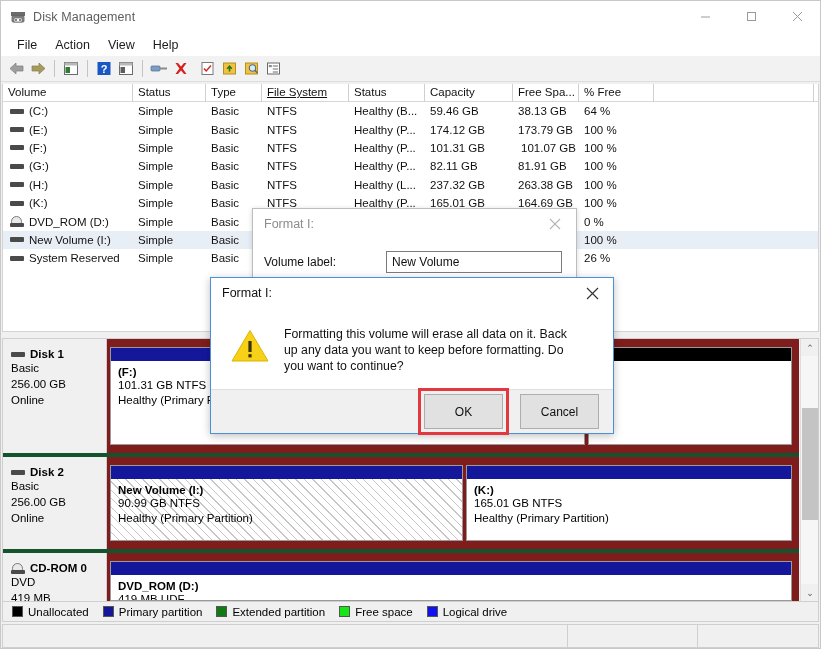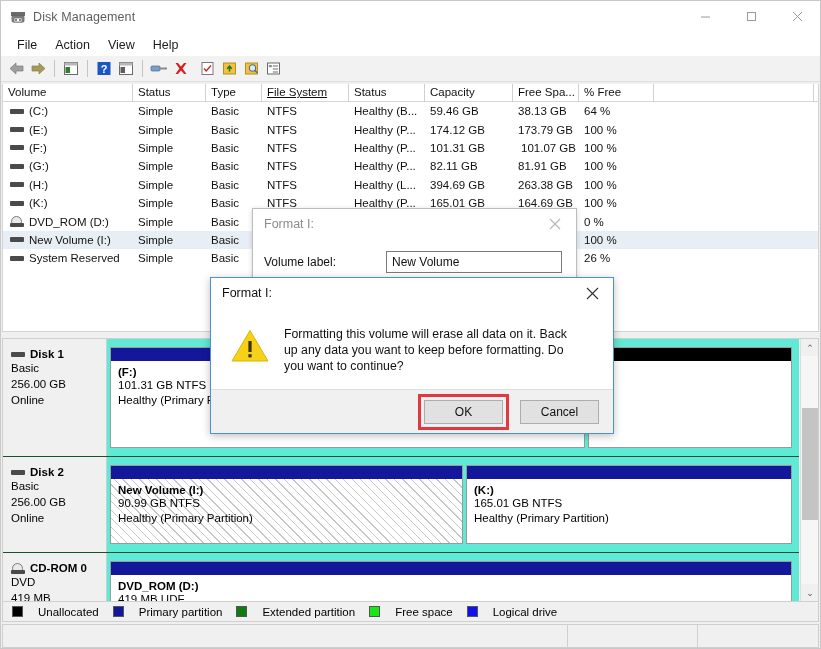--- a/index.html
+++ b/index.html
@@ -93,22 +93,22 @@
   .splitter {
     position: absolute; left: 1px; top: 331px; width: 817px; height: 6px; background: #f0f0f0;
   }
 
   
   .disk-panel {
     position: absolute; left: 1px; top: 337px; width: 817px; height: 264px;
     background: #f0f0f0; border: 1px solid #cfcfcf; overflow: hidden;
   }
   .disk-scroll-area { position: absolute; left: 0; top: 0; width: 796px; height: 262px; overflow: hidden; }
-  .disk-row { position: absolute; left: 0; width: 796px; display: flex; background: #5eead4;
-              border-bottom: 1px solid #14532d; }
+  .disk-row { position: absolute; left: 0; width: 796px; display: flex; background: #7f1d1d;
+              border-bottom: 4px solid #14532d; }
   .disk-info {
     width: 104px; flex: none; background: #f0f0f0; border-right: 1px solid #cfcfcf;
     padding: 9px 0 0 8px;
   }
   .disk-title { display: flex; align-items: center; gap: 5px; font-size: 11.5px; font-weight: bold; color: #000; }
   .disk-line { font-size: 11.5px; color: #000; line-height: 16px; }
   .disk-parts { flex: 1; display: flex; padding: 8px 7px 8px 3px; gap: 3px; position: relative; }
 
   .part { position: relative; display: flex; flex-direction: column;
           border: 1px solid #9a9a9a; background: #ffffff; }
@@ -132,21 +132,21 @@
              color: #5a5a5a; font-size: 9px; }
   .dsc-track { position: absolute; left: 0; top: 17px; width: 18px; bottom: 17px; background: #f6f6f6; }
   .dsc-thumb { position: absolute; left: 1px; top: 52px; width: 16px; height: 112px; background: #c4c4c4; }
 
   
   .legend {
     position: absolute; left: 1px; top: 601px; width: 817px; height: 20px;
     background: #f0f0f0; border: 1px solid #cfcfcf; border-top: none;
     display: flex; align-items: center; padding-left: 9px; gap: 5px;
   }
-  .lg-item { display: flex; align-items: flex-start; gap: 15px; margin-right: 9px; }
+  .lg-item { display: flex; align-items: flex-start; gap: 5px; margin-right: 9px; }
   .lg-sw { width: 11px; height: 11px; border: 1px solid #555; flex: none; }
   .lg-txt { font-size: 11.5px; color: #000; white-space: nowrap; }
 
   
   .statusbar {
     position: absolute; left: 1px; top: 623px; width: 817px; height: 24px;
     background: #f0f0f0; border: 1px solid #cfcfcf; display: flex;
   }
   .sb-cell { height: 22px; border-right: 1px solid #cfcfcf; }
 
@@ -177,21 +177,21 @@
   .cfm-title-text { font-size: 12.5px; color: #111; }
   .cfm-close { margin-left: auto; width: 42px; height: 29px; display: flex; align-items: center;
                justify-content: center; color: #333; }
   .cfm-body { display: flex; padding: 18px 16px 0 20px; gap: 15px; height: 83px; }
   .warn-icon { width: 38px; height: 34px; flex: none; margin-top: 3px; }
   .cfm-msg { font-size: 12.3px; color: #111; line-height: 16px; width: 300px; }
   .cfm-footer { position: absolute; left: 0; right: 0; bottom: 0; height: 44px; background: #f0f0f0;
                 border-top: 1px solid #dfdfdf; display: flex; align-items: center;
                 justify-content: flex-end; padding-right: 14px; gap: 11px; }
   .btn {
-    min-width: 79px; height: 24px; background: #e1e1e1; border: 1px solid #adadad;
+    min-width: 79px; height: 35px; background: #e1e1e1; border: 1px solid #adadad;
     font-size: 12px; color: #111; display: flex; align-items: center; justify-content: center;
     font-family: "Liberation Sans", sans-serif;
   }
   .ok-hl { position: relative; padding: 3px; border: 3px solid #e2383f; background: transparent; }
 </style>
 </head>
 <body>
 
 <div id="app">
 
@@ -376,21 +376,21 @@
         </div>
         <div class="lrow">
           <div class="lcell volname" style="width: 130px;">
             <span class="vol-icon ic-drive"></span>
             <span>(H:)</span>
           </div>
           <div class="lcell" style="width: 73px;">Simple</div>
           <div class="lcell" style="width: 56px;">Basic</div>
           <div class="lcell" style="width: 87px;">NTFS</div>
           <div class="lcell" style="width: 76px;">Healthy (L...</div>
-          <div class="lcell" style="width: 88px;">394.69 GB</div>
+          <div class="lcell" style="width: 88px;">237.32 GB</div>
           <div class="lcell" style="width: 66px;">263.38 GB</div>
           <div class="lcell" style="width: 75px;">100 %</div>
         </div>
         <div class="lrow">
           <div class="lcell volname" style="width: 130px;">
             <span class="vol-icon ic-drive"></span>
             <span>(K:)</span>
           </div>
           <div class="lcell" style="width: 73px;">Simple</div>
           <div class="lcell" style="width: 56px;">Basic</div>

